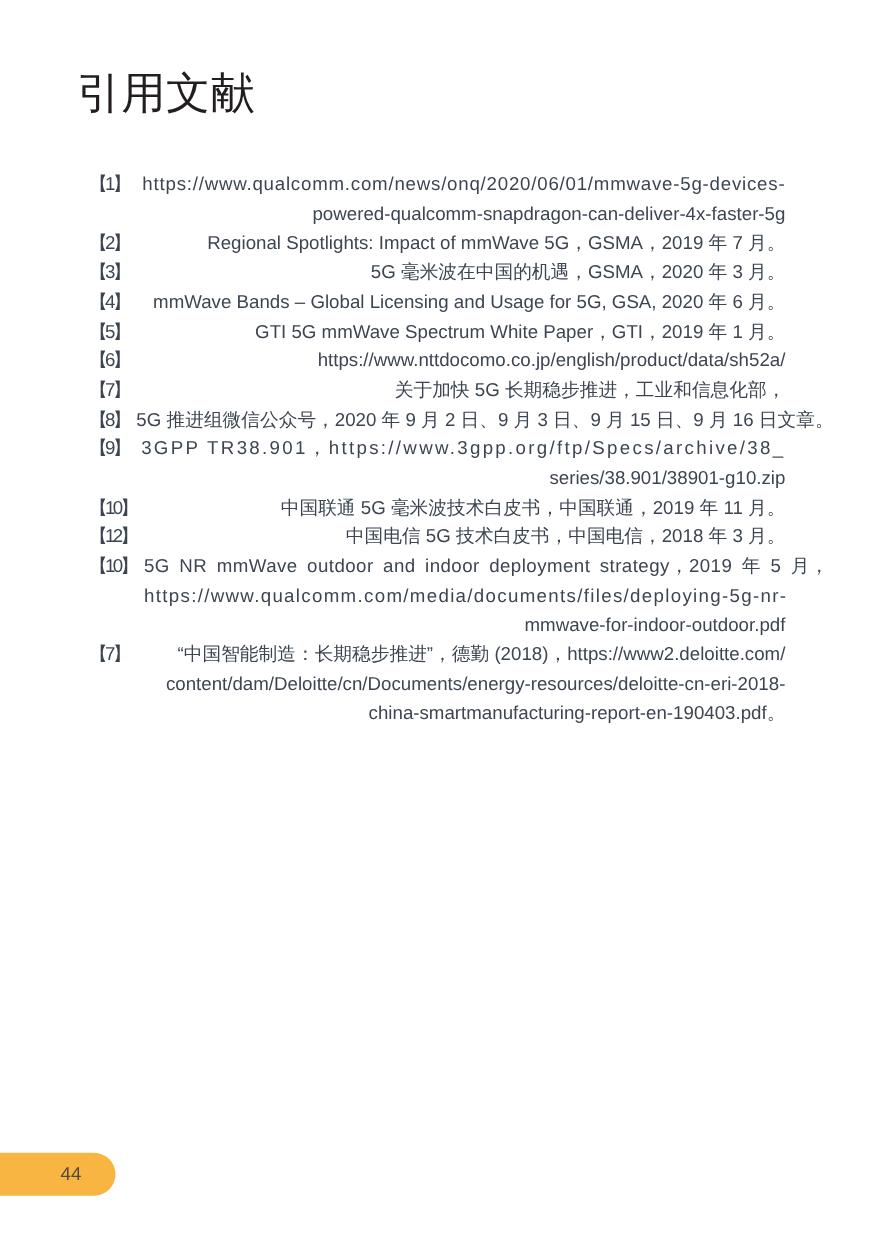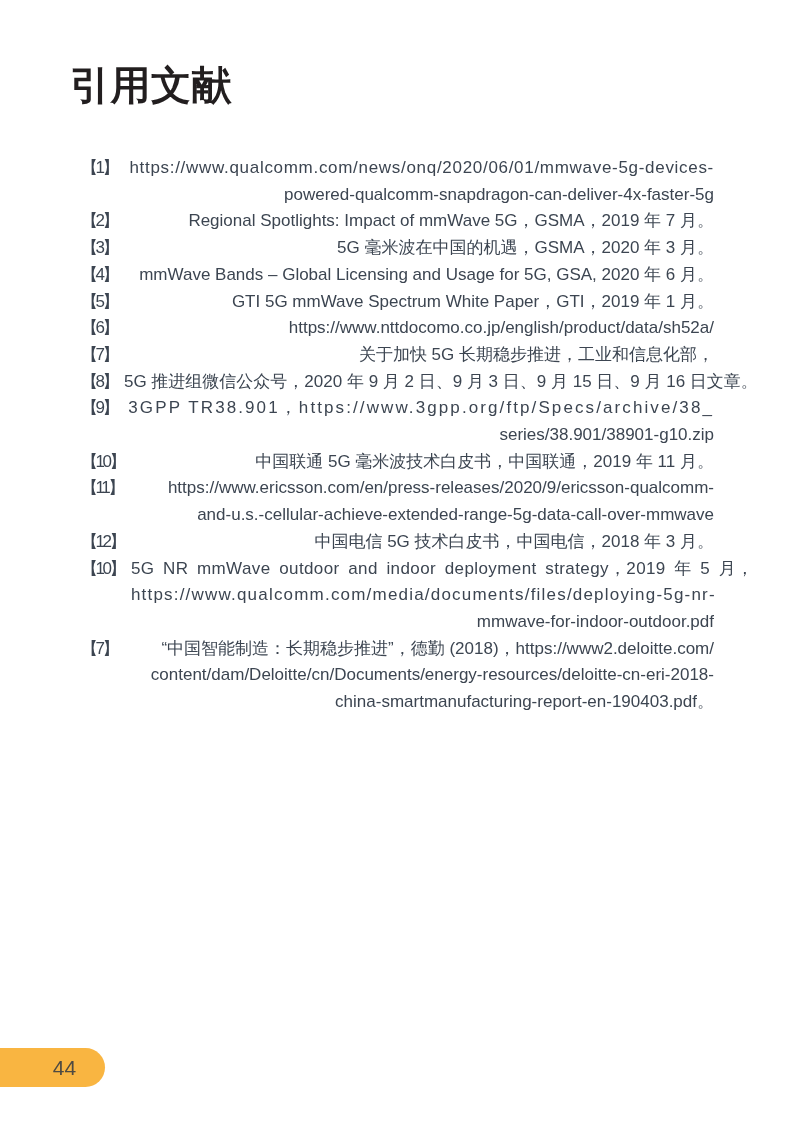--- a/index.html
+++ b/index.html
@@ -8,21 +8,21 @@
     width:793px;height:1122px;
     background:#ffffff;
     margin:0 auto;
     overflow:hidden;
     font-family:"Liberation Sans","DejaVu Sans",sans-serif;
   }
   .doc-title{
     position:absolute;
     left:70px;top:62px;
     font-size:40px;
-    font-weight:700;
+    font-weight:400;
     line-height:1.15;
     color:#221e1f;
     letter-spacing:0.5px;
   }
   .refs{
     position:absolute;
     left:81px;top:155px;
     width:633px;
     font-size:17px;
     line-height:26.7px;
@@ -48,21 +48,21 @@
     background:#f9b541;
     border-radius:0 20px 20px 0;
     display:flex;
     align-items:center;
     justify-content:center;
     padding-left:24px;
     box-sizing:border-box;
   }
   .page-num{
     color:#4e4a42;
-    font-size:21px;
+    font-size:17px;
   }
 </style>
 </head>
 <body>
 
 <div class="page">
 
   <div class="doc-title">引用文献</div>
 
   <div class="refs">
@@ -132,27 +132,20 @@
       </div>
     </div>
 
     <div class="ref">
       <span class="ref-marker">【10】</span>
       <div class="ref-text">
         <div class="ref-line">中国联通 5G 毫米波技术白皮书，中国联通，2019 年 11 月。</div>
       </div>
     </div>
 
-    <div class="ref">
-      <span class="ref-marker">【11】</span>
-      <div class="ref-text">
-        <div class="ref-line">https://www.ericsson.com/en/press-releases/2020/9/ericsson-qualcomm-</div>
-        <div class="ref-line">and-u.s.-cellular-achieve-extended-range-5g-data-call-over-mmwave</div>
-      </div>
-    </div>
 
     <div class="ref">
       <span class="ref-marker">【12】</span>
       <div class="ref-text">
         <div class="ref-line">中国电信 5G 技术白皮书，中国电信，2018 年 3 月。</div>
       </div>
     </div>
 
     <div class="ref">
       <span class="ref-marker">【10】</span>

